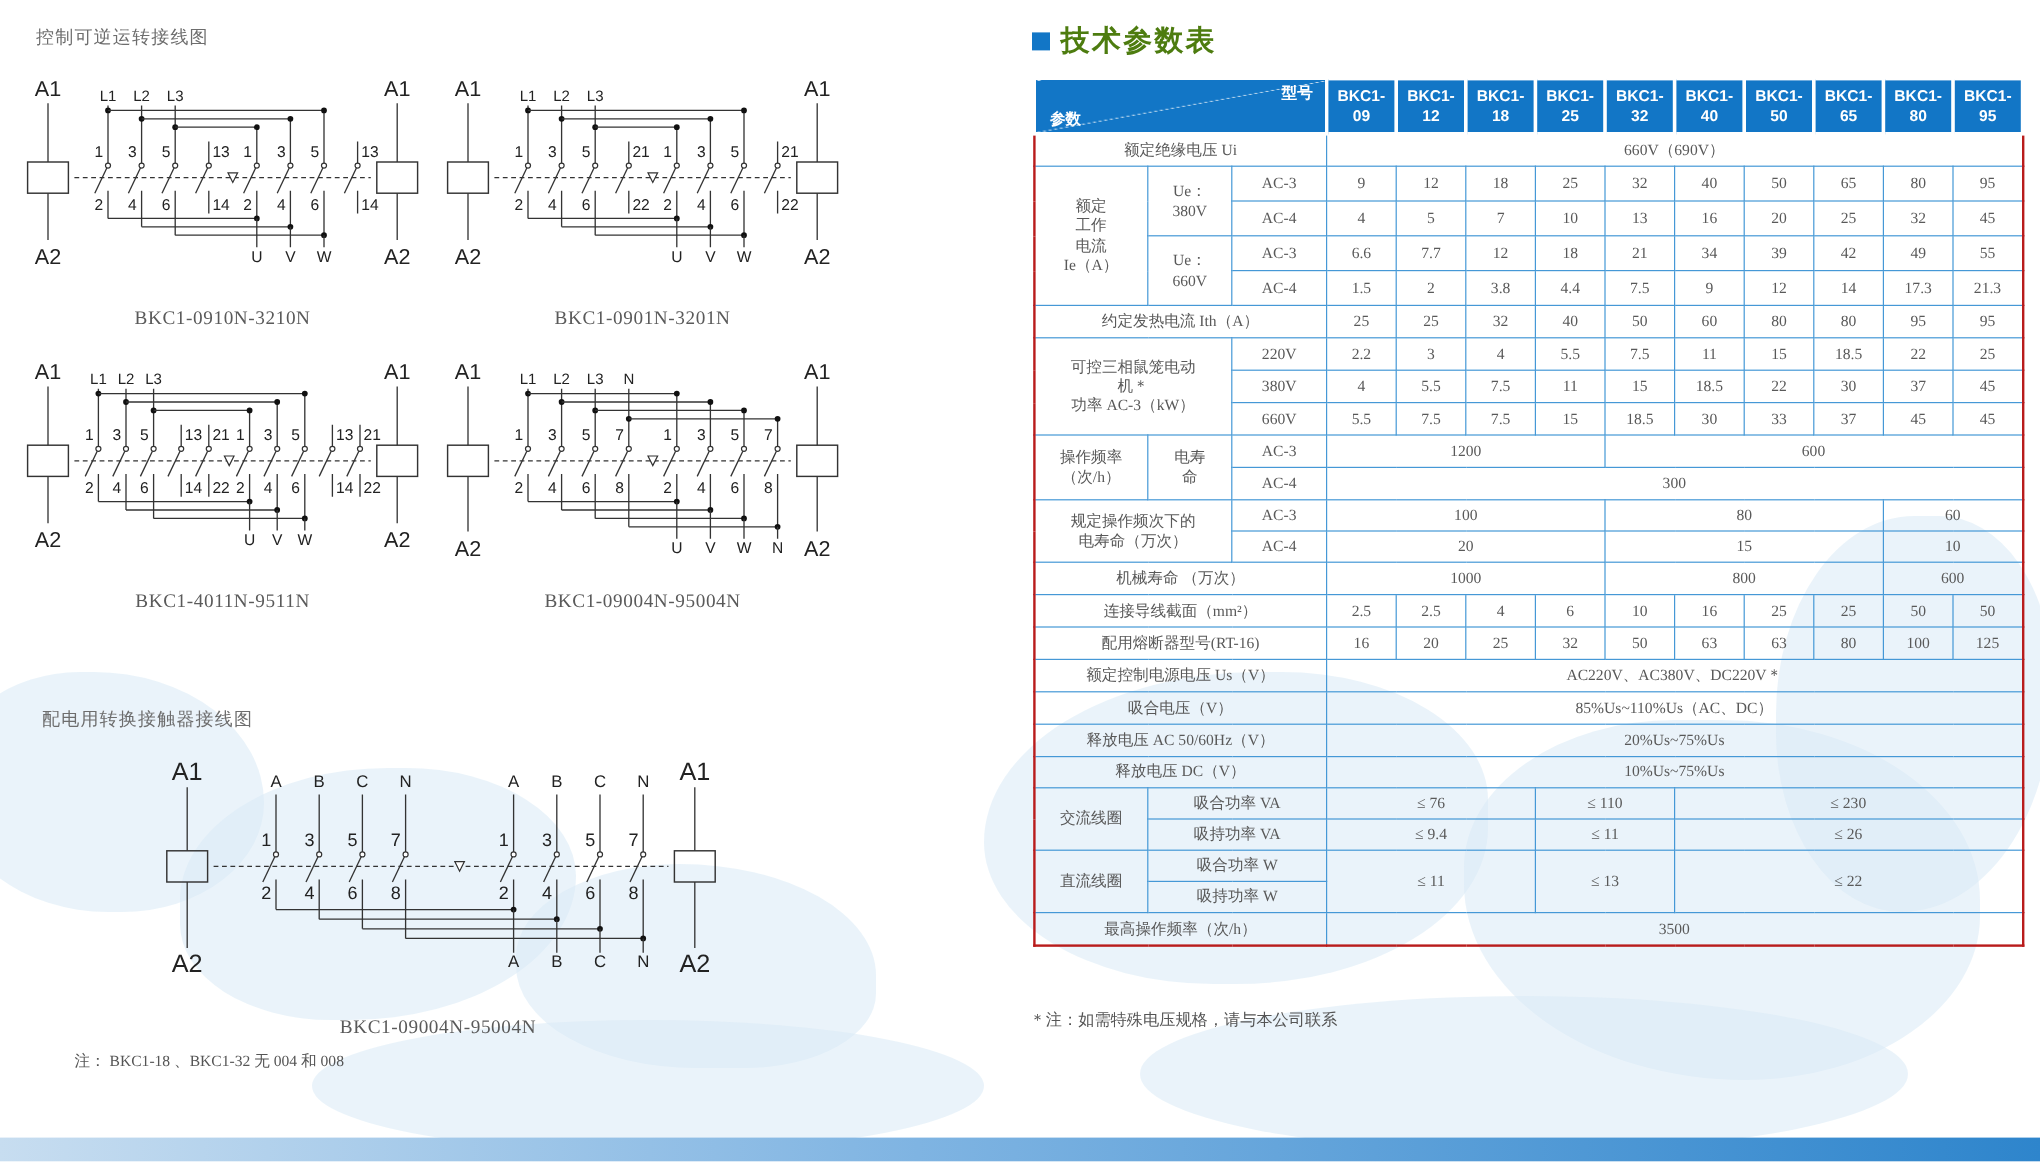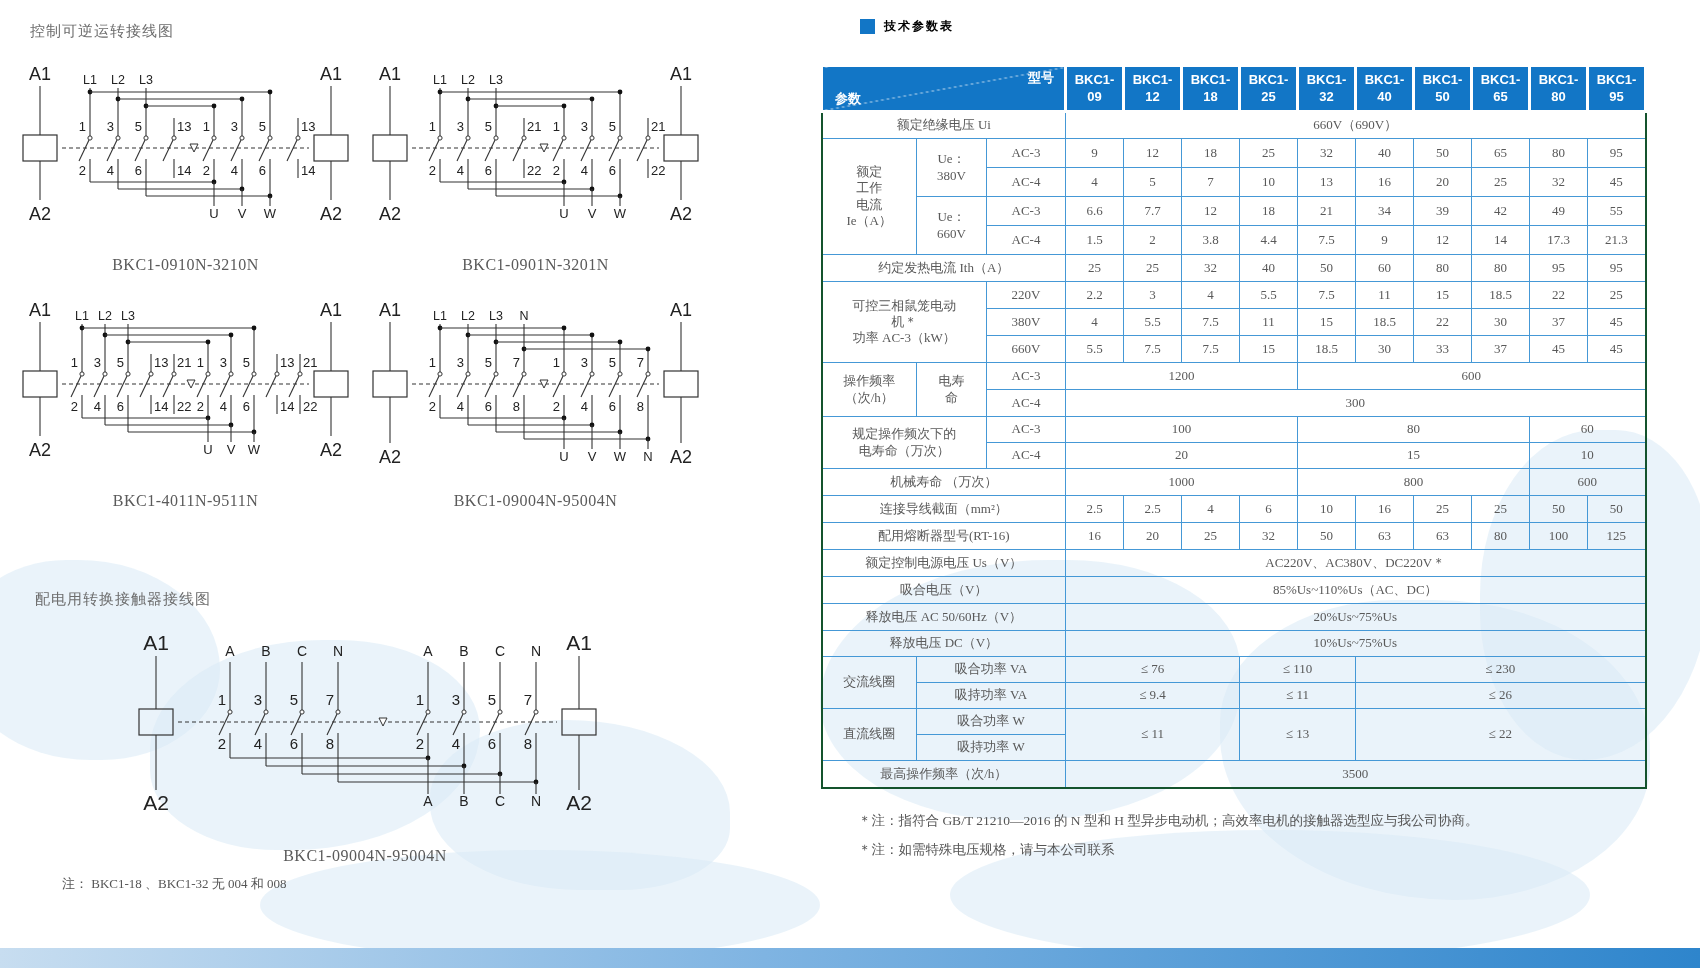--- a/index.html
+++ b/index.html
@@ -11,23 +11,23 @@
   .layer{position:absolute;inset:0;z-index:1;}
   .sec-title{position:absolute;font-size:15px;color:#6d6d6d;letter-spacing:1px;}
   .diagram{position:absolute;}
   .diagram .cap{text-align:center;font-size:16px;color:#5a5a5a;margin-top:2px;letter-spacing:.5px;}
   svg text{font-family:"Liberation Sans","DejaVu Sans",sans-serif;fill:#222;}
   .note{position:absolute;font-size:13px;color:#555;margin-top:39px;}
   
   .tp-head{position:absolute;left:860px;top:18px;display:flex;align-items:center;gap:9px;}
   .tp-head .sq{width:15px;height:15px;background:#1276c6;}
   .tp-head .txt{font-family:"Liberation Sans","DejaVu Sans",sans-serif;font-weight:bold;
-                font-size:12px;color:#000000;letter-spacing:2px;}
-  table.tech{position:absolute;left:820px;top:64px;width:824px;border-collapse:collapse;
-             table-layout:fixed;border:2px solid #14532d;font-size:13px;}
+                font-size:24px;color:#4d7c0f;letter-spacing:2px;}
+  table.tech{position:absolute;left:860px;top:64px;width:824px;border-collapse:collapse;
+             table-layout:fixed;border:2px solid #b91c1c;font-size:13px;}
   table.tech td{border:1px solid #4598d6;text-align:center;vertical-align:middle;
                 color:#595959;padding:0 2px;white-space:pre-line;line-height:1.25;}
   table.tech thead th{background:#1276c6;color:#fff;border:3px solid #fff;
                       font-family:"Liberation Sans","DejaVu Sans",sans-serif;
                       font-weight:bold;font-size:13px;line-height:1.25;padding:0;}
   table.tech thead th.corner{position:relative;background:#1276c6;
      background-image:linear-gradient(to bottom right,transparent 49.55%,#e8f1f8 50%,transparent 50.45%);}
   table.tech thead th.corner .tr{position:absolute;top:3px;right:10px;}
   table.tech thead th.corner .bl{position:absolute;bottom:3px;left:12px;}
   .fn{position:absolute;font-size:13.5px;color:#555;}
@@ -777,15 +777,14 @@
         <tr style="height: 26px;">
           <td colspan="2">吸持功率 W</td>
         </tr>
         <tr style="height: 27px;">
           <td colspan="3">最高操作频率（次/h）</td>
           <td colspan="10">3500</td>
         </tr>
       </tbody>
     </table>
 
-  <div class="fn" style="left:858px;top:812px;">＊注：指符合 GB/T 21210—2016 的 N 型和 H 型异步电动机；高效率电机的接触器选型应与我公司协商。</div>
   <div class="fn" style="left:858px;top:841px;">＊注：如需特殊电压规格，请与本公司联系</div>
 </div>
 
 </body></html>

